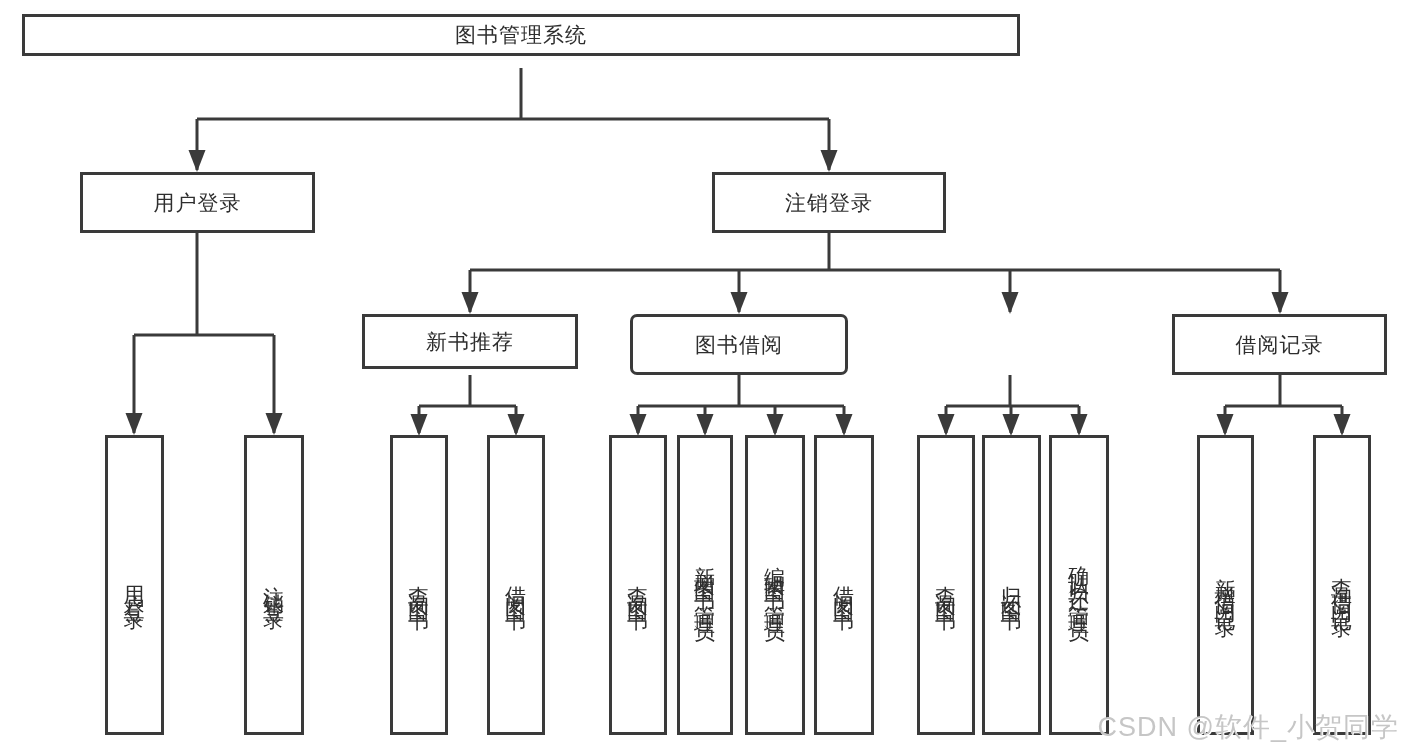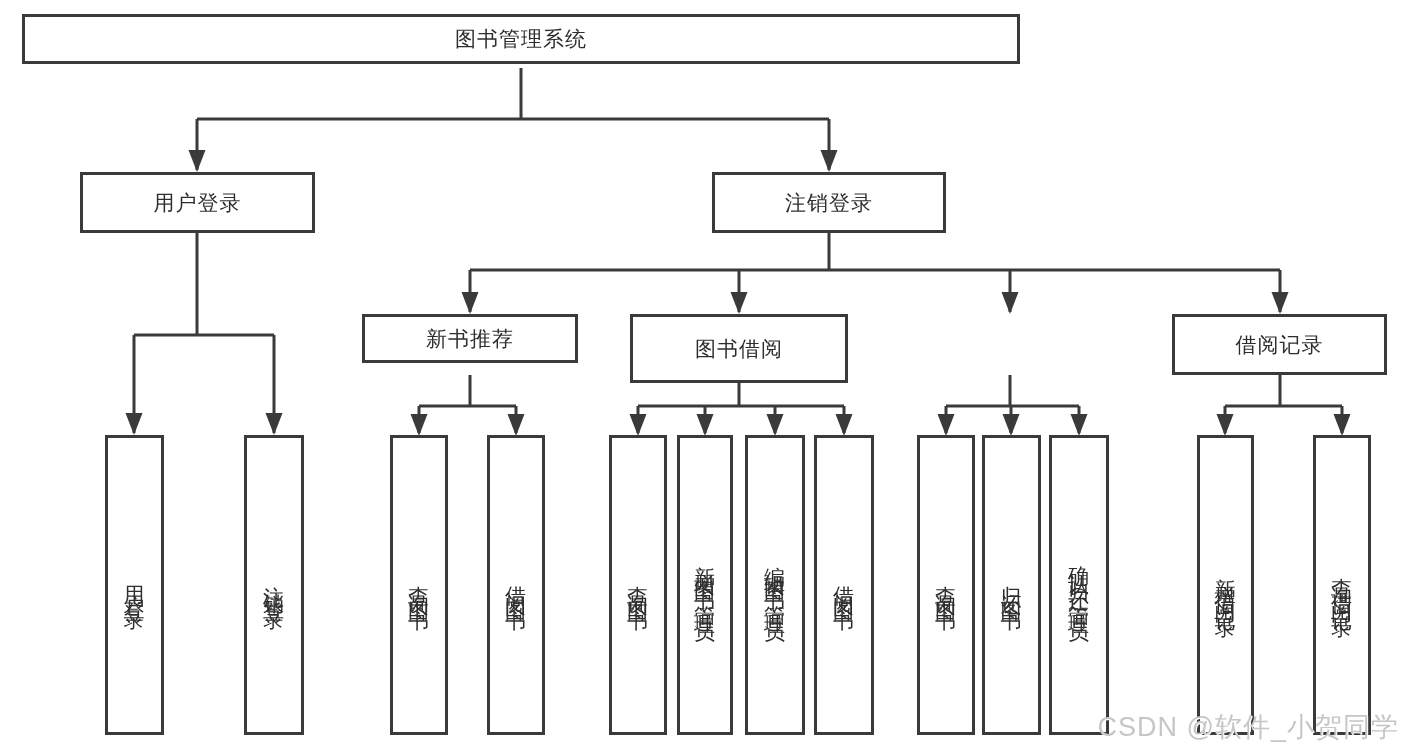--- a/index.html
+++ b/index.html
@@ -26,27 +26,27 @@
     z-index: 2;
   }
   .leaf span {
     writing-mode: vertical-rl;
     text-orientation: mixed;
     letter-spacing: 8px;
     line-height: 1;
     font-size: 21px;
   }
   
-  .n-root        { left: 22px;   top: 14px;  width: 998px; height: 50px; }
+  .n-root        { left: 22px;   top: 14px;  width: 998px; height: 42px; }
   
   .n-user-login  { left: 80px;   top: 172px; width: 235px; height: 61px; }
   .n-book-mgmt   { left: 712px;  top: 172px; width: 234px; height: 61px; }
   
-  .n-new-rec     { left: 362px;  top: 314px; width: 216px; height: 49px; }
-  .n-book-borrow { left: 630px;  top: 314px; width: 218px; height: 69px; }
+  .n-new-rec     { left: 362px;  top: 314px; width: 216px; height: 55px; }
+  .n-book-borrow { left: 630px;  top: 314px; width: 218px; height: 61px; border-radius: 7px; }
   .n-cur-borrow  { left: 902px;  top: 314px; width: 216px; height: 61px; }
   .n-borrow-rec  { left: 1172px; top: 314px; width: 215px; height: 61px; }
   
   .leaf { top: 435px; height: 300px; }
   .l-user-login  { left: 105px;  width: 59px; }
   .l-logout      { left: 244px;  width: 60px; }
   .l-nr-query    { left: 390px;  width: 58px; }
   .l-nr-borrow   { left: 487px;  width: 58px; }
   .l-bb-query    { left: 609px;  width: 58px; }
   .l-bb-add      { left: 677px;  width: 56px; }

